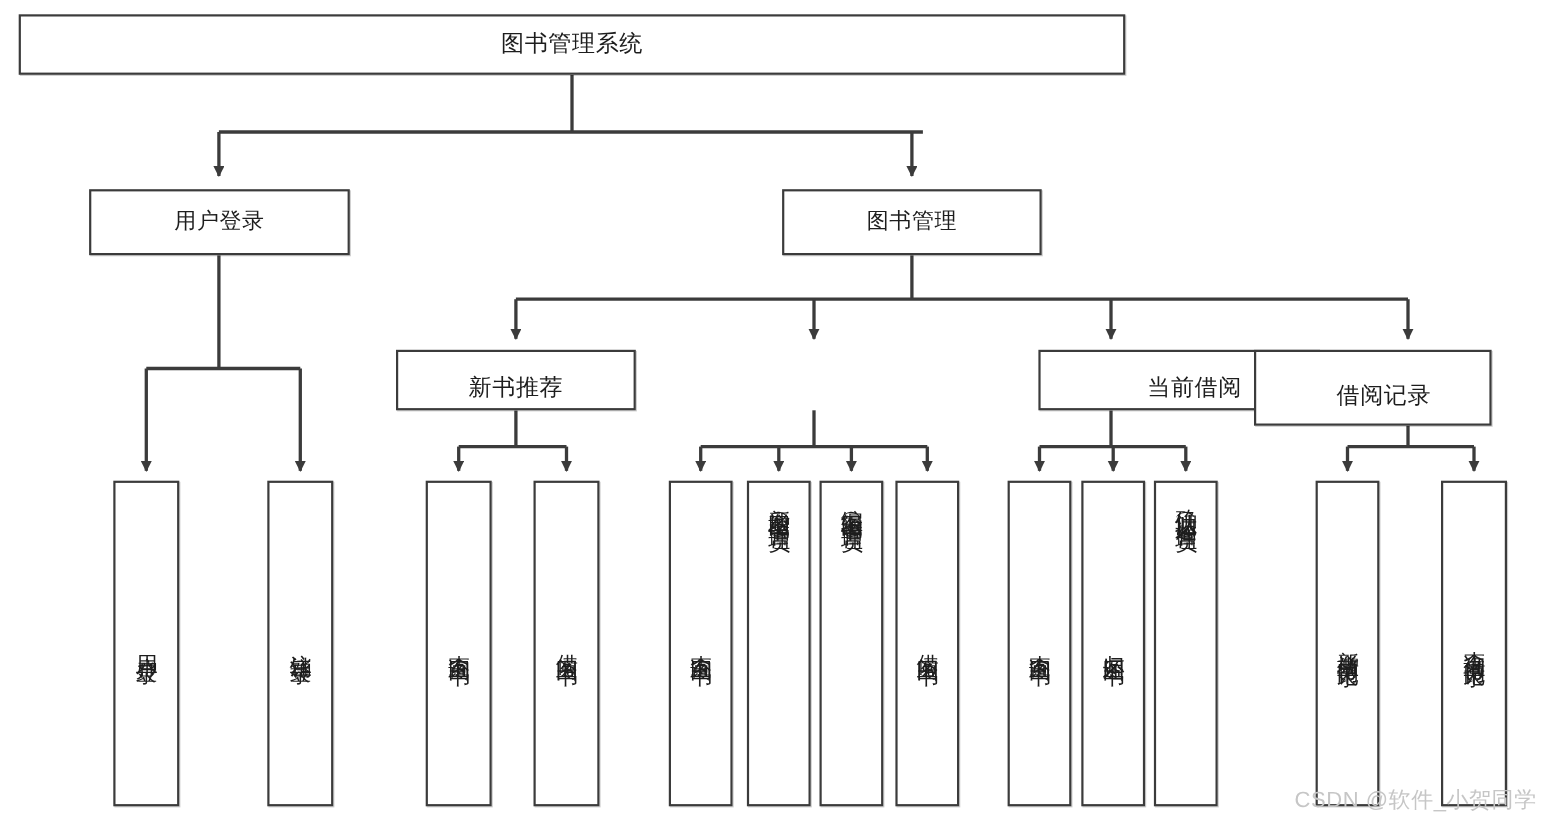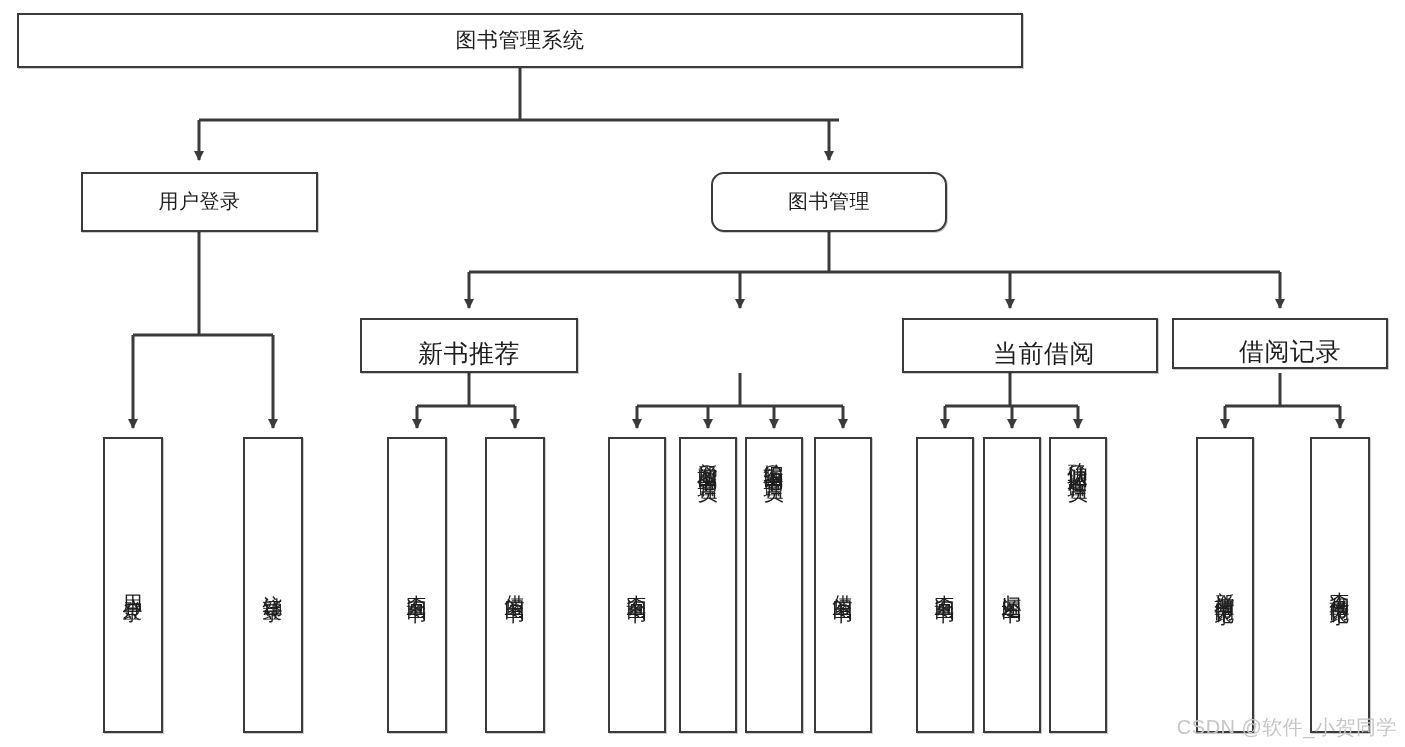--- a/index.html
+++ b/index.html
@@ -37,21 +37,21 @@
     text-align: center;
   }
   .node .label {
     display: block;
     line-height: 1.08;
     letter-spacing: 0.5px;
     white-space: nowrap;
   }
   .node.root .label { font-size: 21px; }
   .node.lvl1 .label { font-size: 20px; }
-  .node.lvl2 .label { font-size: 25px; margin-top: 16px; }
+  .node.lvl2 .label { font-size: 21px; margin-top: 16px; }
 
   
   .node.leaf {
     align-items: flex-start;
     justify-content: center;
     padding-top: 8px;
   }
   .node.leaf .label {
     writing-mode: vertical-rl;
     text-orientation: upright;
@@ -130,31 +130,31 @@
     </g>
   </svg>
 
   <div class="node root" style="left:17px; top:13px; width:1006px; height:55px;">
     <span class="label">图书管理系统</span>
   </div>
 
   <div class="node lvl1" style="left:81px; top:172px; width:237px; height:60px;">
     <span class="label">用户登录</span>
   </div>
-  <div class="node lvl1" style="left:711px; top:172px; width:236px; height:60px;border-radius:13px;">
+  <div class="node lvl1" style="left:711px; top:172px; width:236px; height:60px;">
     <span class="label">图书管理</span>
   </div>
 
   <div class="node lvl2" style="left:360px; top:318px; width:218px; height:55px;">
     <span class="label">新书推荐</span>
   </div>
-  <div class="node lvl2" style="left:902px; top:318px; width:256px; height:55px;padding-left:28px;">
+  <div class="node lvl2" style="left:944px; top:318px; width:256px; height:55px;padding-left:28px;">
     <span class="label">当前借阅</span>
   </div>
-  <div class="node lvl2" style="left:1172px; top:318px; width:216px; height:51px;padding-left:20px;">
+  <div class="node lvl2" style="left:1140px; top:318px; width:216px; height:69px;padding-left:20px;">
     <span class="label">借阅记录</span>
   </div>
 
   <div class="node leaf mid" style="left:103px; top:437px; width:60px; height:296px;">
     <span class="label">用户登录</span>
   </div>
   <div class="node leaf mid" style="left:243px; top:437px; width:60px; height:296px;">
     <span class="label">注销登录</span>
   </div>
 

